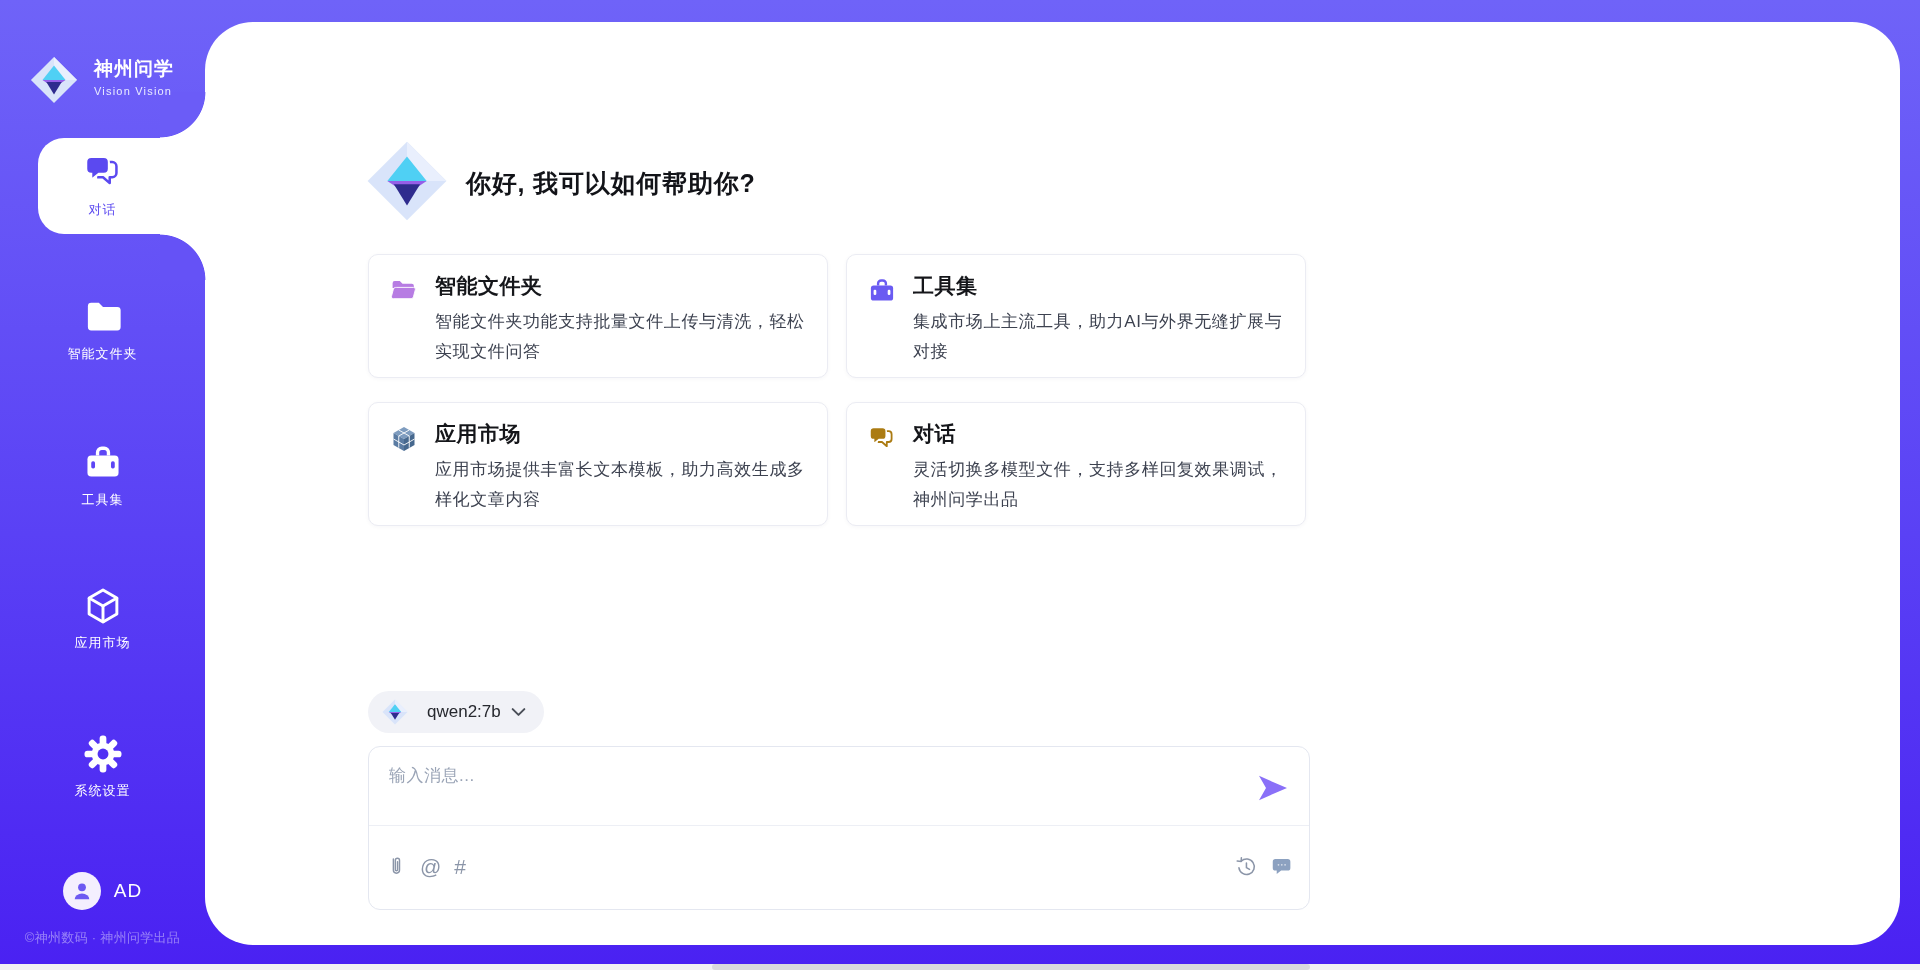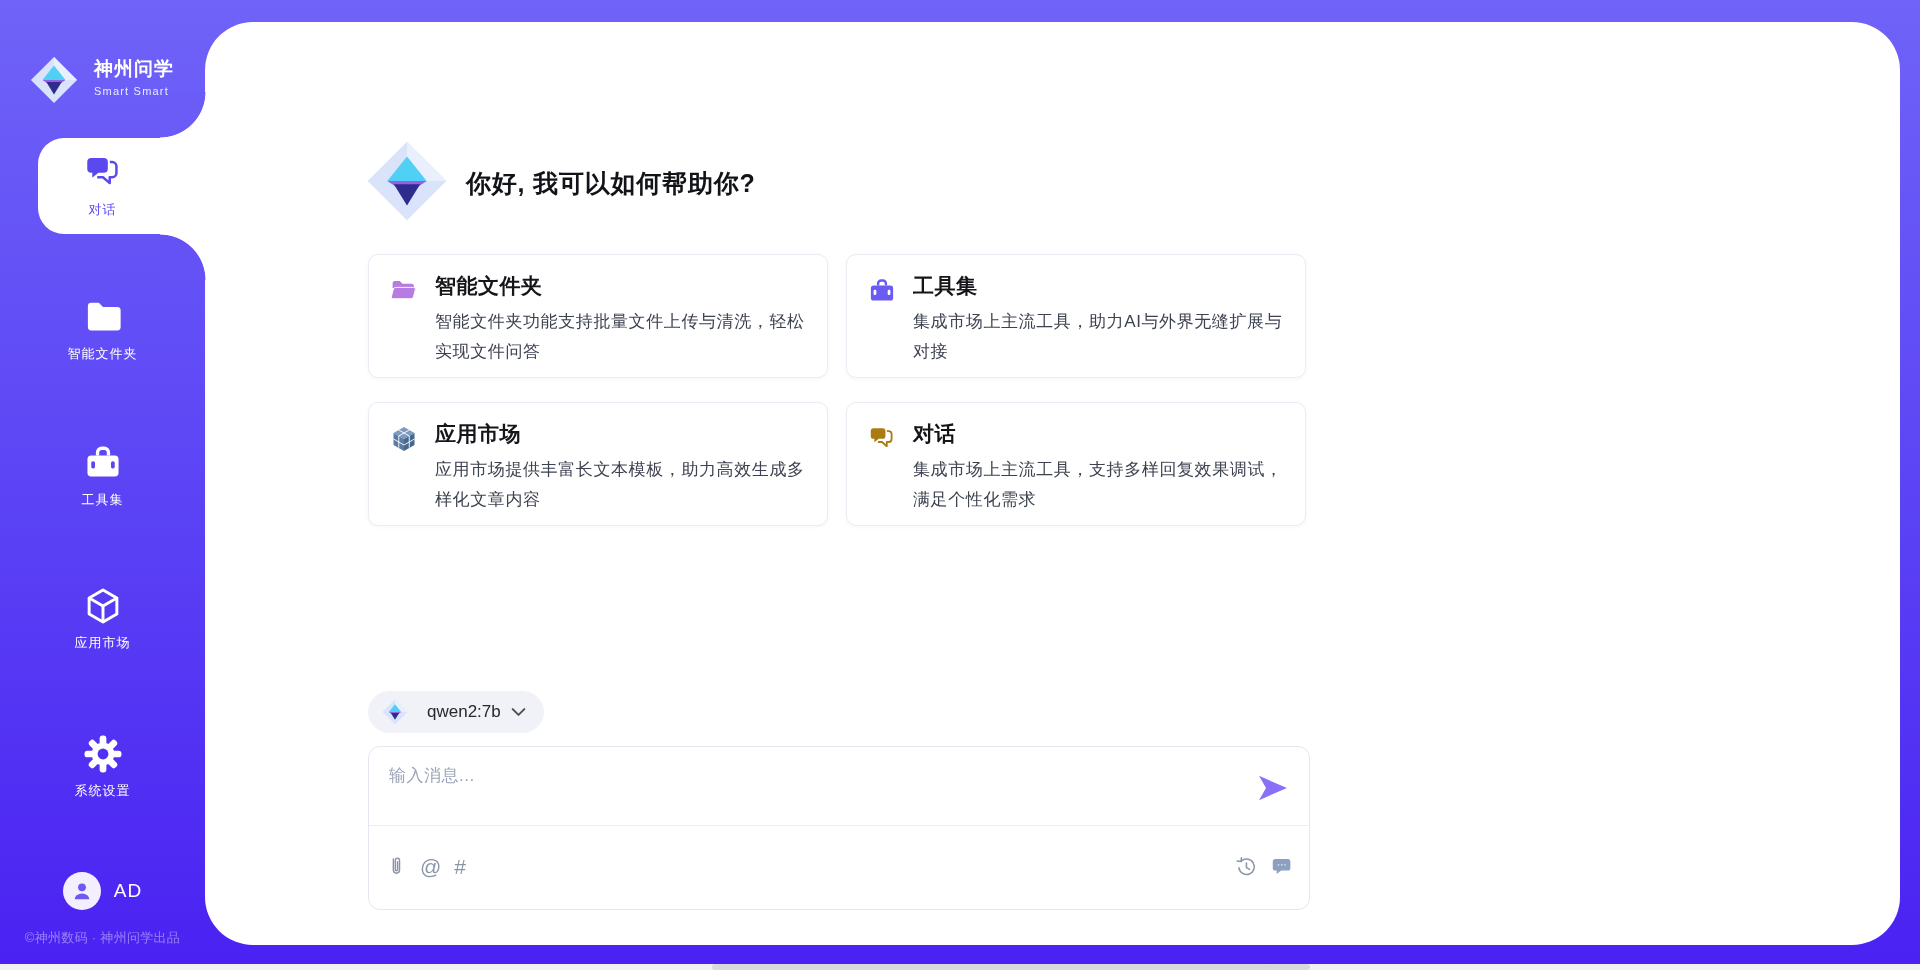--- a/index.html
+++ b/index.html
@@ -185,21 +185,21 @@
   <div class="flare top"></div>
   <div class="nav-pill"></div>
   <div class="flare bottom"></div>
 
   <div class="brand">
     <svg class="logo" viewBox="0 0 100 100">
         <use href="#logo-diamond"></use>
       </svg>
     <div>
       <div class="brand-name">神州问学</div>
-      <div class="brand-sub">Smart Smart</div>
+      <div class="brand-sub">Vision Vision</div>
     </div>
   </div>
 
   <div class="nav-item active" style="top:152px">
     <svg viewBox="0 0 100 100">
         <use href="#icon-chat"></use>
       </svg>
     <span class="nav-label">对话</span>
   </div>
   <div class="nav-item" style="top:296px">
@@ -263,21 +263,21 @@
           <use href="#icon-cube-grid"></use>
         </svg>
       <div class="card-title">应用市场</div>
       <div class="card-desc">应用市场提供丰富长文本模板，助力高效生成多样化文章内容</div>
     </div>
     <div class="card">
       <svg class="card-icon" viewBox="0 0 100 100" style="color:#ab7b12">
           <use href="#icon-chat"></use>
         </svg>
       <div class="card-title">对话</div>
-      <div class="card-desc">集成市场上主流工具，支持多样回复效果调试，满足个性化需求</div>
+      <div class="card-desc">灵活切换多模型文件，支持多样回复效果调试，神州问学出品</div>
     </div>
   </div>
 
   <div class="model-pill">
     <svg class="logo" viewBox="0 0 100 100">
         <use href="#logo-diamond"></use>
       </svg>
     <span class="model-name">qwen2:7b</span>
     <svg class="chev" viewBox="0 0 18 11">
       <path d="M2 2 L9 9 L16 2" fill="none" stroke="#4a4f58" stroke-width="2.4" stroke-linecap="round" stroke-linejoin="round"></path>

